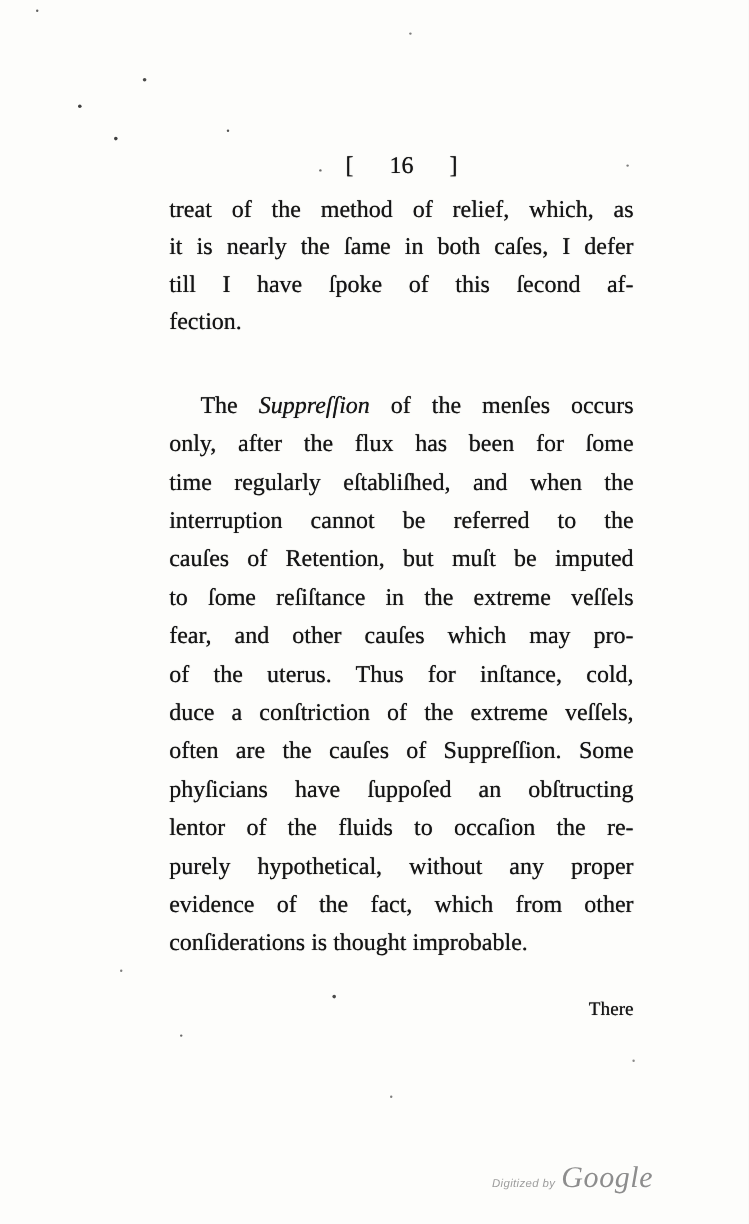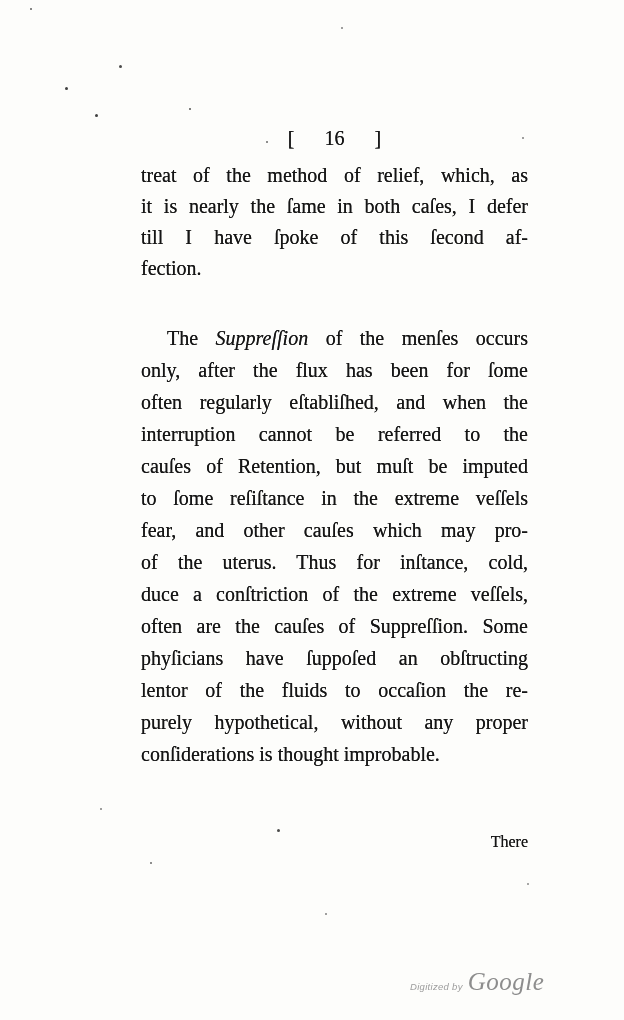--- a/index.html
+++ b/index.html
@@ -74,31 +74,32 @@
   <div class="textcol p1">
     <div class="line">treat of the method of relief, which, as</div>
     <div class="line">it is nearly the ſame in both caſes, I defer</div>
     <div class="line">till I have ſpoke of this ſecond af-</div>
     <div class="line last">fection.</div>
   </div>
 
   <div class="textcol p2">
     <div class="line indent"><span>The </span><em>Suppreſſion</em><span> of the menſes occurs</span></div>
     <div class="line">only, after the flux has been for ſome</div>
-    <div class="line">often regularly eſtabliſhed, and when the</div>
+    <div class="line">time regularly eſtabliſhed, and when the</div>
     <div class="line">interruption cannot be referred to the</div>
     <div class="line">cauſes of Retention, but muſt be imputed</div>
     <div class="line">to ſome reſiſtance in the extreme veſſels</div>
     <div class="line">fear, and other cauſes which may pro-</div>
     <div class="line">of the uterus. Thus for inſtance, cold,</div>
     <div class="line">duce a conſtriction of the extreme veſſels,</div>
     <div class="line">often are the cauſes of Suppreſſion. Some</div>
     <div class="line">phyſicians have ſuppoſed an obſtructing</div>
     <div class="line">lentor of the fluids to occaſion the re-</div>
     <div class="line">purely hypothetical, without any proper</div>
+    <div class="line">evidence of the fact, which from other</div>
     <div class="line last">conſiderations is thought improbable.</div>
   </div>
 
   <div class="catchword">There</div>
 
   <div class="watermark">
     <span class="wm-prefix">Digitized by</span>
     <span class="wm-brand">Google</span>
   </div>
 

